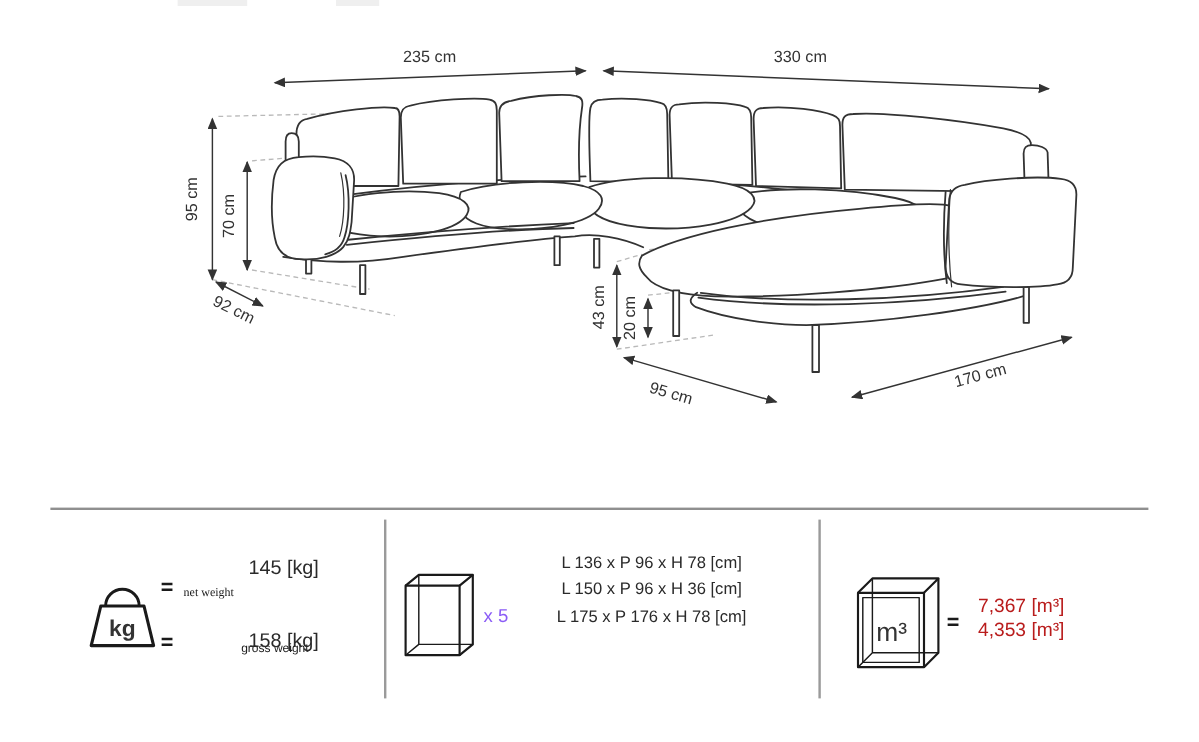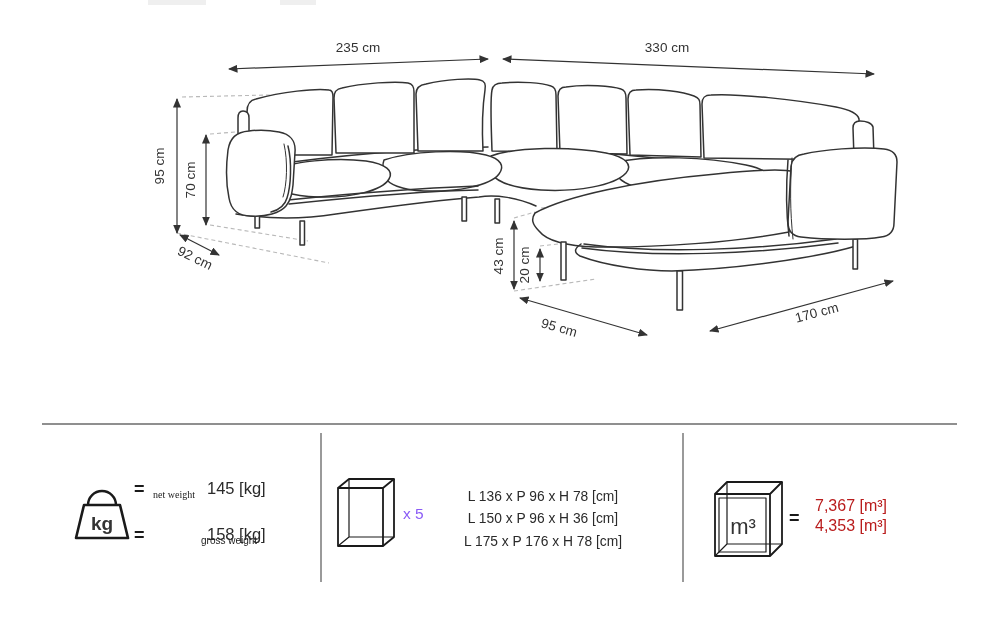--- a/index.html
+++ b/index.html
@@ -5,21 +5,21 @@
   html,body{margin:0;padding:0;background:#fff;}
   #stage{position:relative;width:999px;height:618px;background:#ffffff;overflow:hidden;
          font-family:"Liberation Sans", sans-serif;color:#333;padding-left:36px;}
   svg text{font-family:"Liberation Sans", sans-serif;fill:#333;}
   .dimlabel{font-size:13.5px;}
   .abs{position:absolute;}
   .eq{font-size:18px;font-weight:bold;color:#1a1a1a;}
   .smalllabel{font-size:10px;color:#1a1a1a;}
   .bigval{font-size:16.5px;color:#2a2a2a;}
   .pkglines{position:absolute;left:443px;top:458px;width:200px;text-align:center;
-            font-size:13.8px;line-height:22.3px;color:#2a2a2a;margin-top:28px;}
+            font-size:13.8px;line-height:22.3px;color:#2a2a2a;}
   .x5{position:absolute;left:403px;top:505px;font-size:15.5px;color:#8b5cf6;}
   .volvals{position:absolute;left:815px;top:496px;font-size:16px;line-height:20px;color:#b91c1c;}
   .divider{position:absolute;left:42px;top:423px;width:915px;height:2px;background:#8f8f8f;}
   .vsep{position:absolute;top:433px;width:2px;height:149px;background:#9a9a9a;}
   .remnant{position:absolute;background:#efefef;}
 </style>
 </head>
 <body>
 
 <div id="stage">
@@ -139,21 +139,21 @@
   <div class="vsep" style="left:682px;"></div>
 
   
   <svg class="abs" style="left:70px;top:481px;" width="64" height="62" viewBox="0 0 64 62">
     <path d="M18,24 A 14,14 0 0 1 46,24" fill="none" stroke="#1a1a1a" stroke-width="2.4"></path>
     <path d="M14,24 L50,24 L58,57 L6,57 Z" fill="#fff" stroke="#1a1a1a" stroke-width="2.6" stroke-linejoin="round"></path>
     <text x="32" y="49" text-anchor="middle" font-size="19" font-weight="bold" fill="#1a1a1a">kg</text>
   </svg>
   <div class="abs eq" style="left:134px;top:479px;">=</div>
   <div class="abs smalllabel" style="left:153px;top:489px;font-family:Liberation Serif, serif;">net weight</div>
-  <div class="abs bigval" style="left:207px;top:479px;text-align:right;">145 [kg]</div>
+  <div class="abs bigval" style="left:207px;top:464px;text-align:right;">145 [kg]</div>
   <div class="abs eq" style="left:134px;top:525px;">=</div>
   <div class="abs smalllabel" style="left:153px;top:535px;margin-left:48px;">gross weight</div>
   <div class="abs bigval" style="left:207px;top:525px;">158 [kg]</div>
 
   
   <svg class="abs" style="left:335px;top:474px;" width="64" height="78" viewBox="0 0 64 78">
     <g fill="none" stroke="#1a1a1a" stroke-width="1.8" stroke-linejoin="round">
       <rect x="3" y="14" width="45" height="58"></rect>
       <path d="M3,14 L14,5 L59,5 L48,14"></path>
       <path d="M59,5 L59,63 L48,72"></path>

